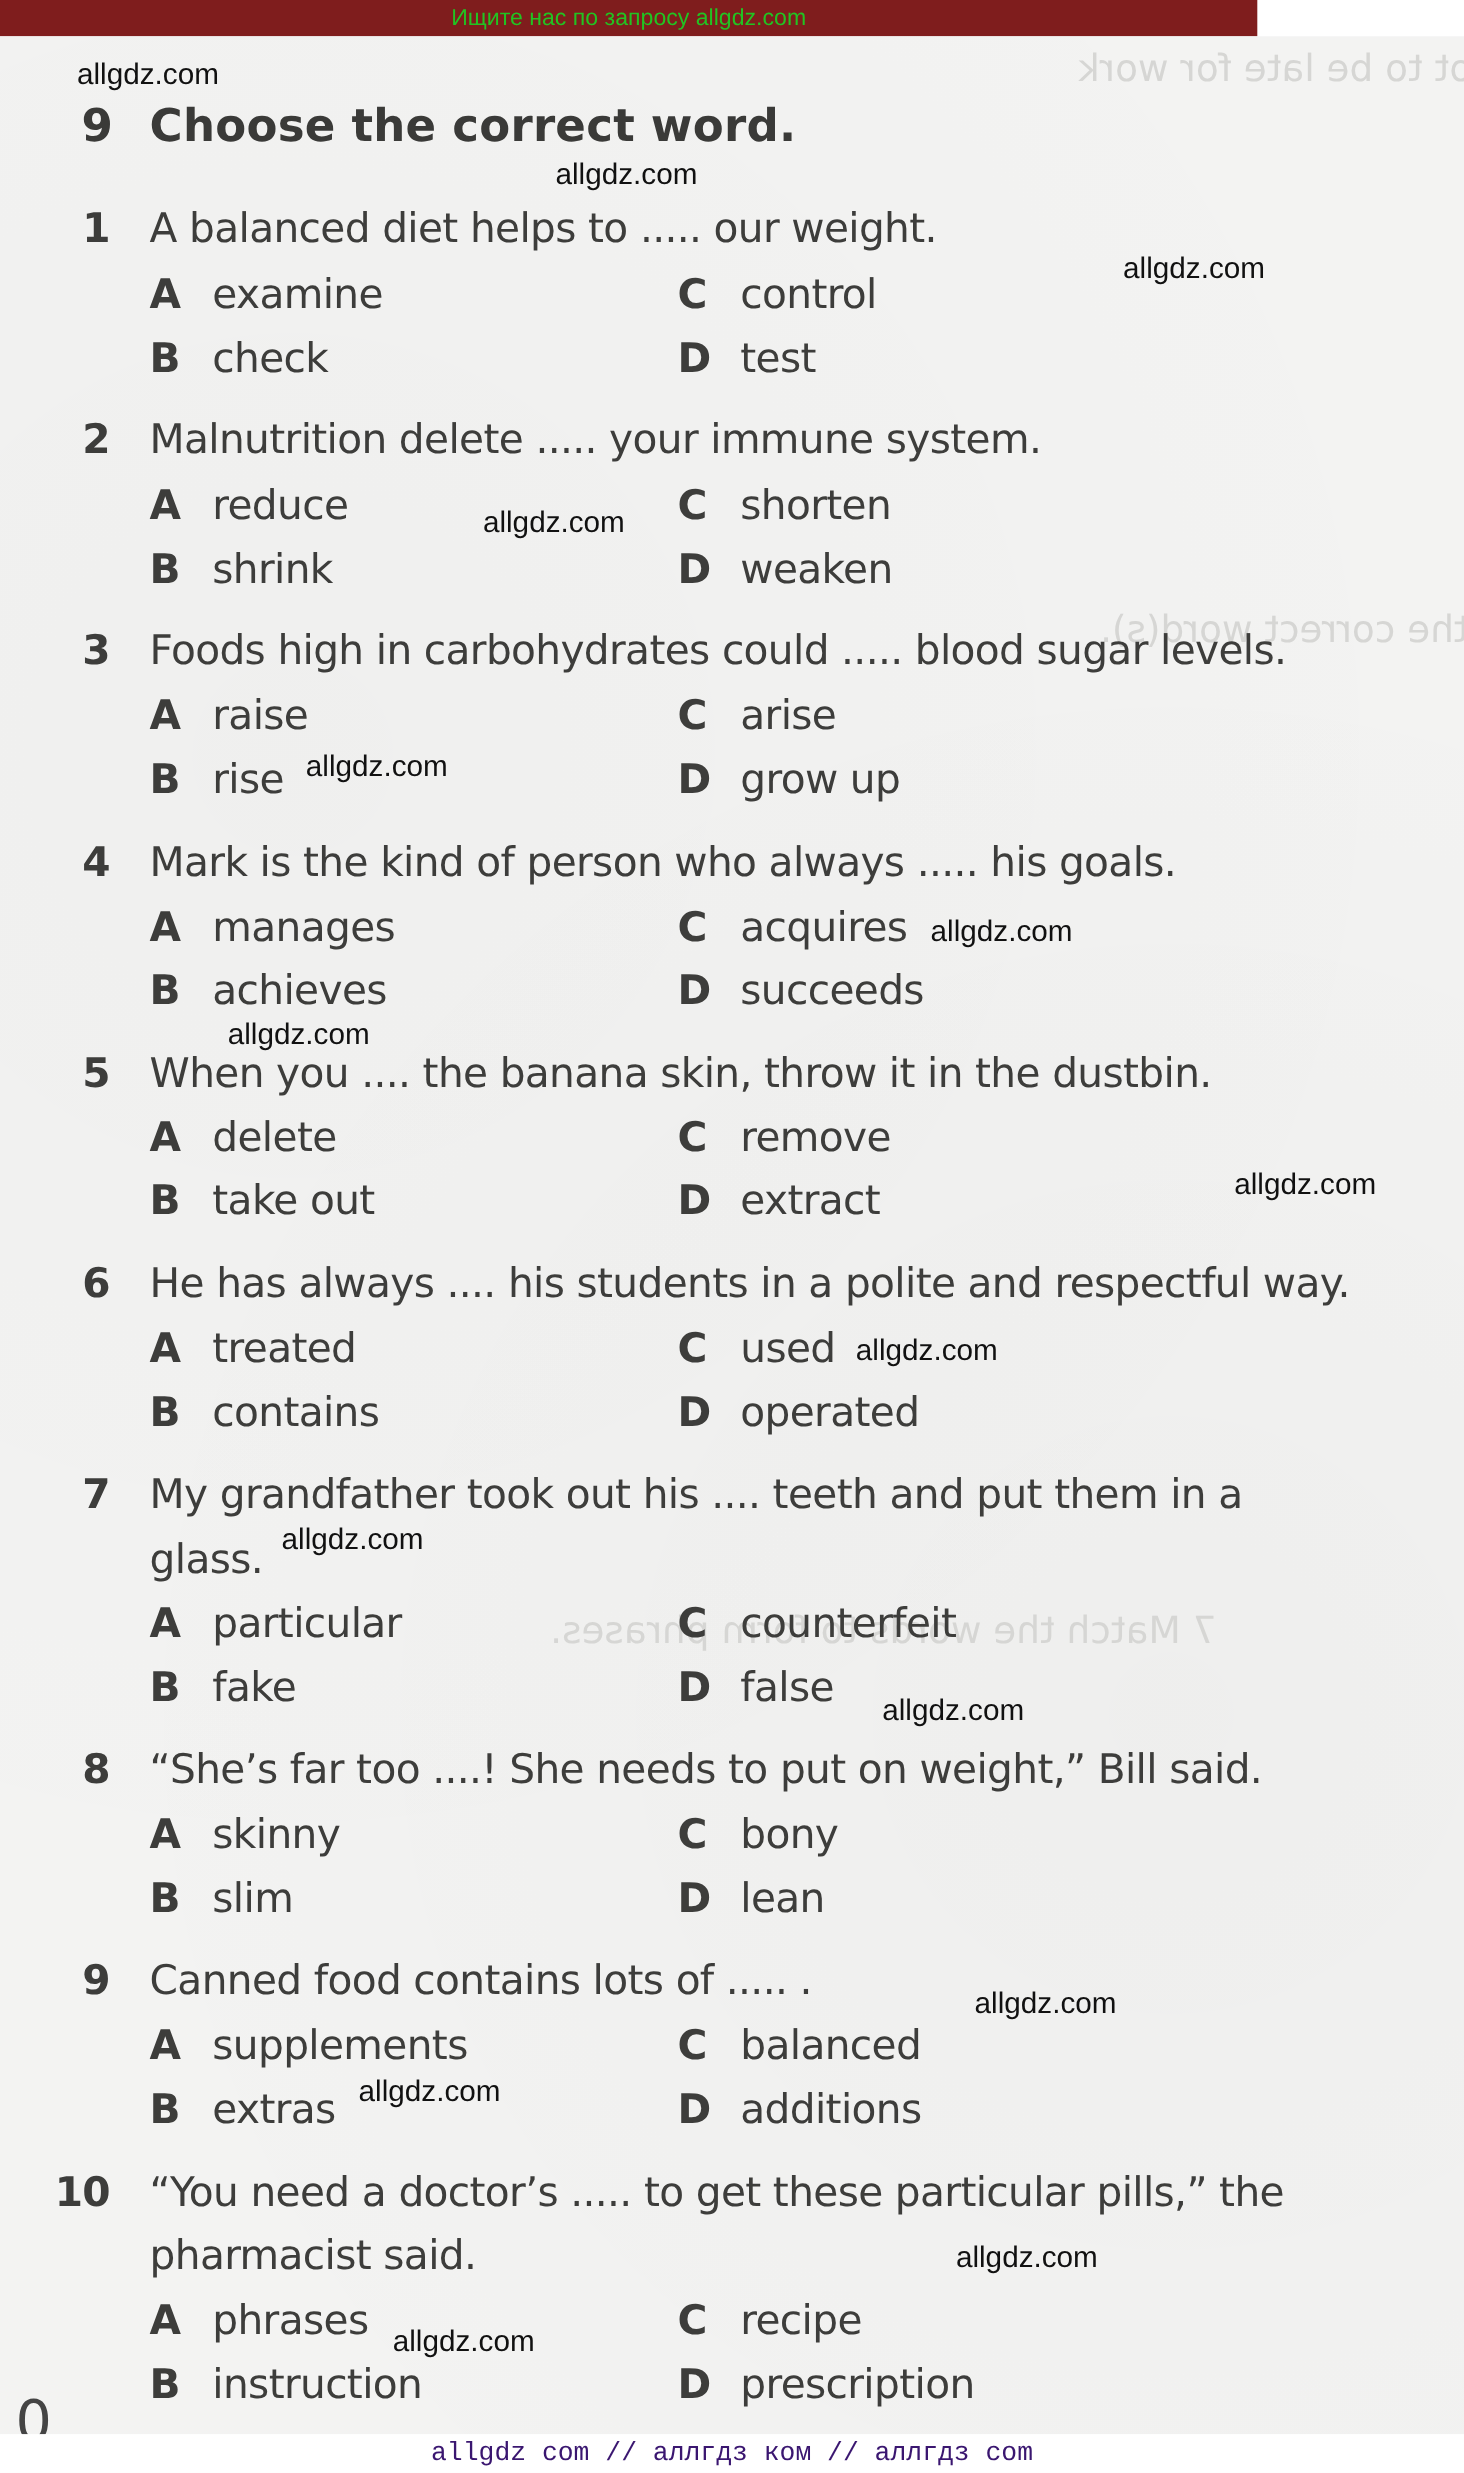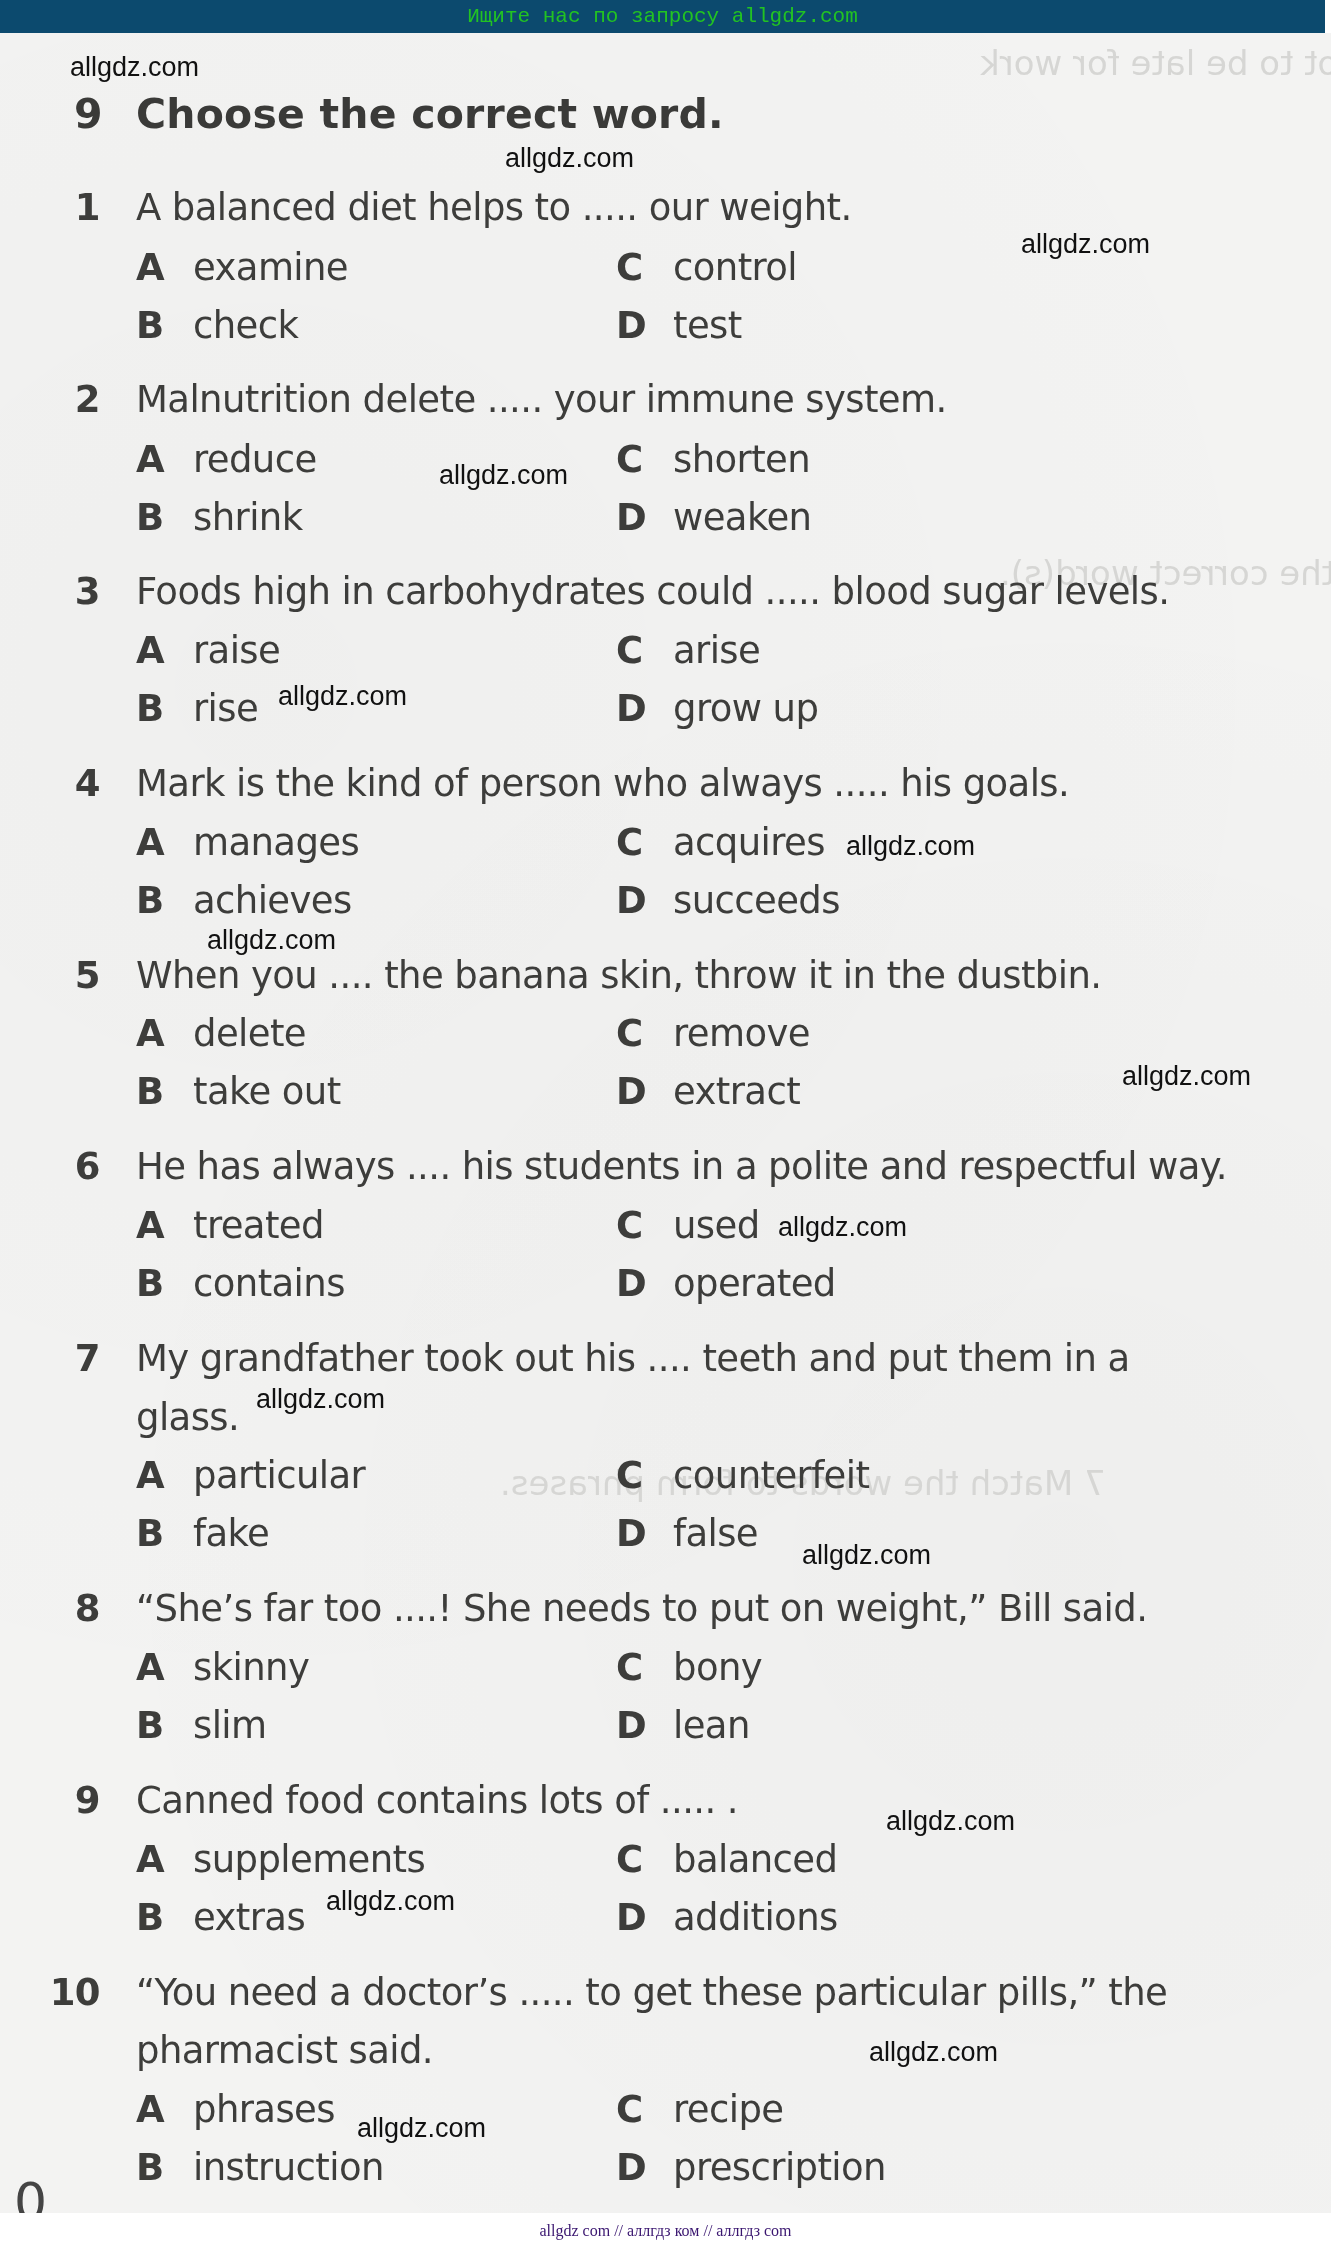--- a/index.html
+++ b/index.html
@@ -2,38 +2,38 @@
 <html><head>
 <meta charset="utf-8">
 <style>
   html, body { margin:0; padding:0; }
   body {
     width:1331px; height:2248px; position:relative; overflow:hidden;
     background:#ffffff;
     font-family:"Liberation Sans", "DejaVu Sans", sans-serif;
   }
   .top-banner {
-    position:absolute; left:0; top:0; width:1325px; height:33px;
-    background:#0c4a6e; text-align:center;
+    position:absolute; left:0; top:0; width:1143px; height:33px;
+    background:#7f1d1d; text-align:center;
     color:#22c322; font-size:21px; line-height:33px;
-    font-family:Liberation Mono, monospace;
+    font-family:Liberation Sans, sans-serif;
   }
   .page {
     position:absolute; left:0; top:33px; width:1331px; height:2180px;
     background:#f3f3f2;
     background-image:
       radial-gradient(circle at 20% 30%, rgba(0,0,0,0.015) 0, transparent 60%),
       radial-gradient(circle at 80% 70%, rgba(0,0,0,0.02) 0, transparent 55%);
     overflow:hidden;
   }
   .bottom-banner {
     position:absolute; left:0; top:2213px; width:1331px; height:35px;
     background:#ffffff; text-align:center;
-    color:#3a1670; font-size:16px; line-height:35px;
-    font-family:Liberation Serif, serif;
+    color:#3a1670; font-size:24px; line-height:35px;
+    font-family:Liberation Mono, monospace;
   }
   .ghost {
     position:absolute; color:#d6d6d4; font-size:34px; white-space:nowrap;
     font-family:"DejaVu Sans", sans-serif; transform:scaleX(-1);
   }
   .heading {
     position:absolute; left:74px; top:90px; font-size:41px; font-weight:bold;
     color:#3a3a38; white-space:nowrap; letter-spacing:0.2px;
     font-family:"DejaVu Sans", sans-serif;
   }

